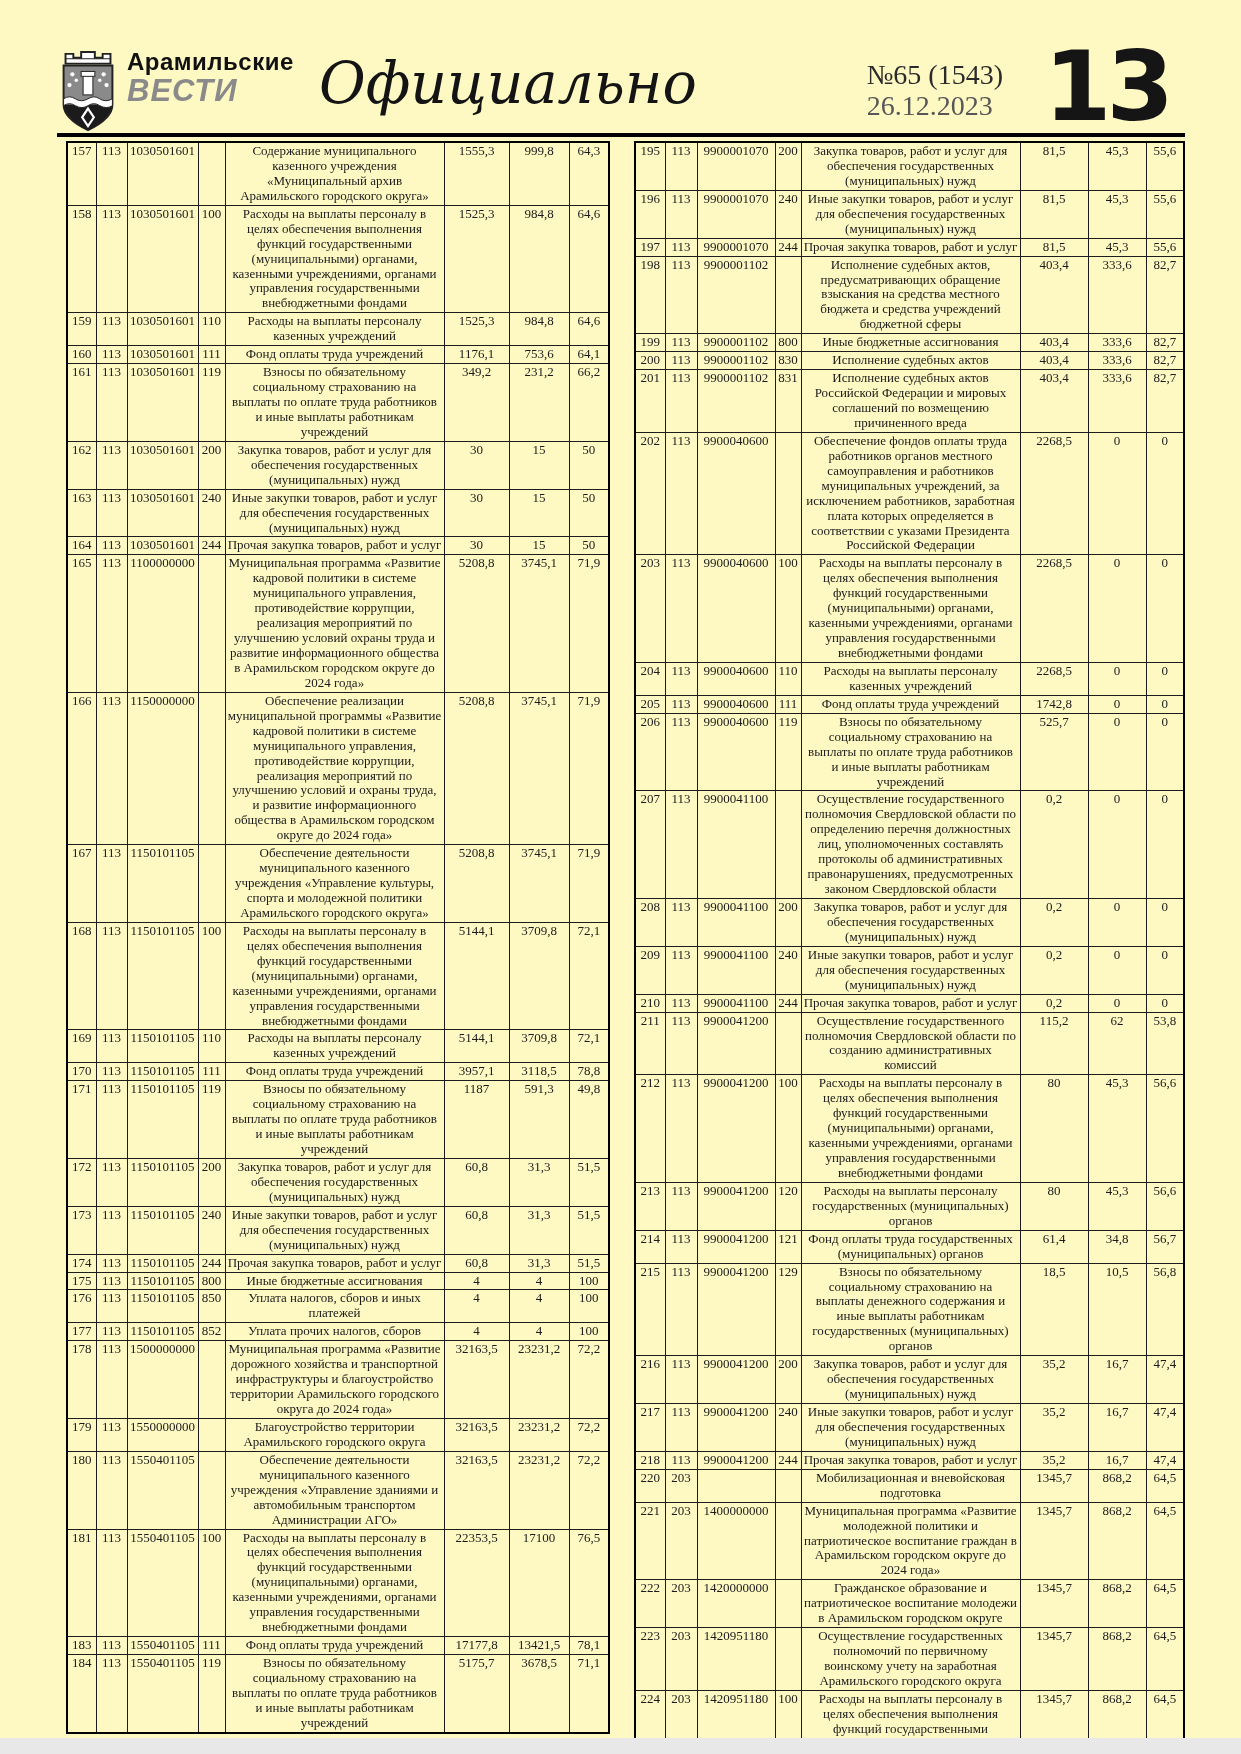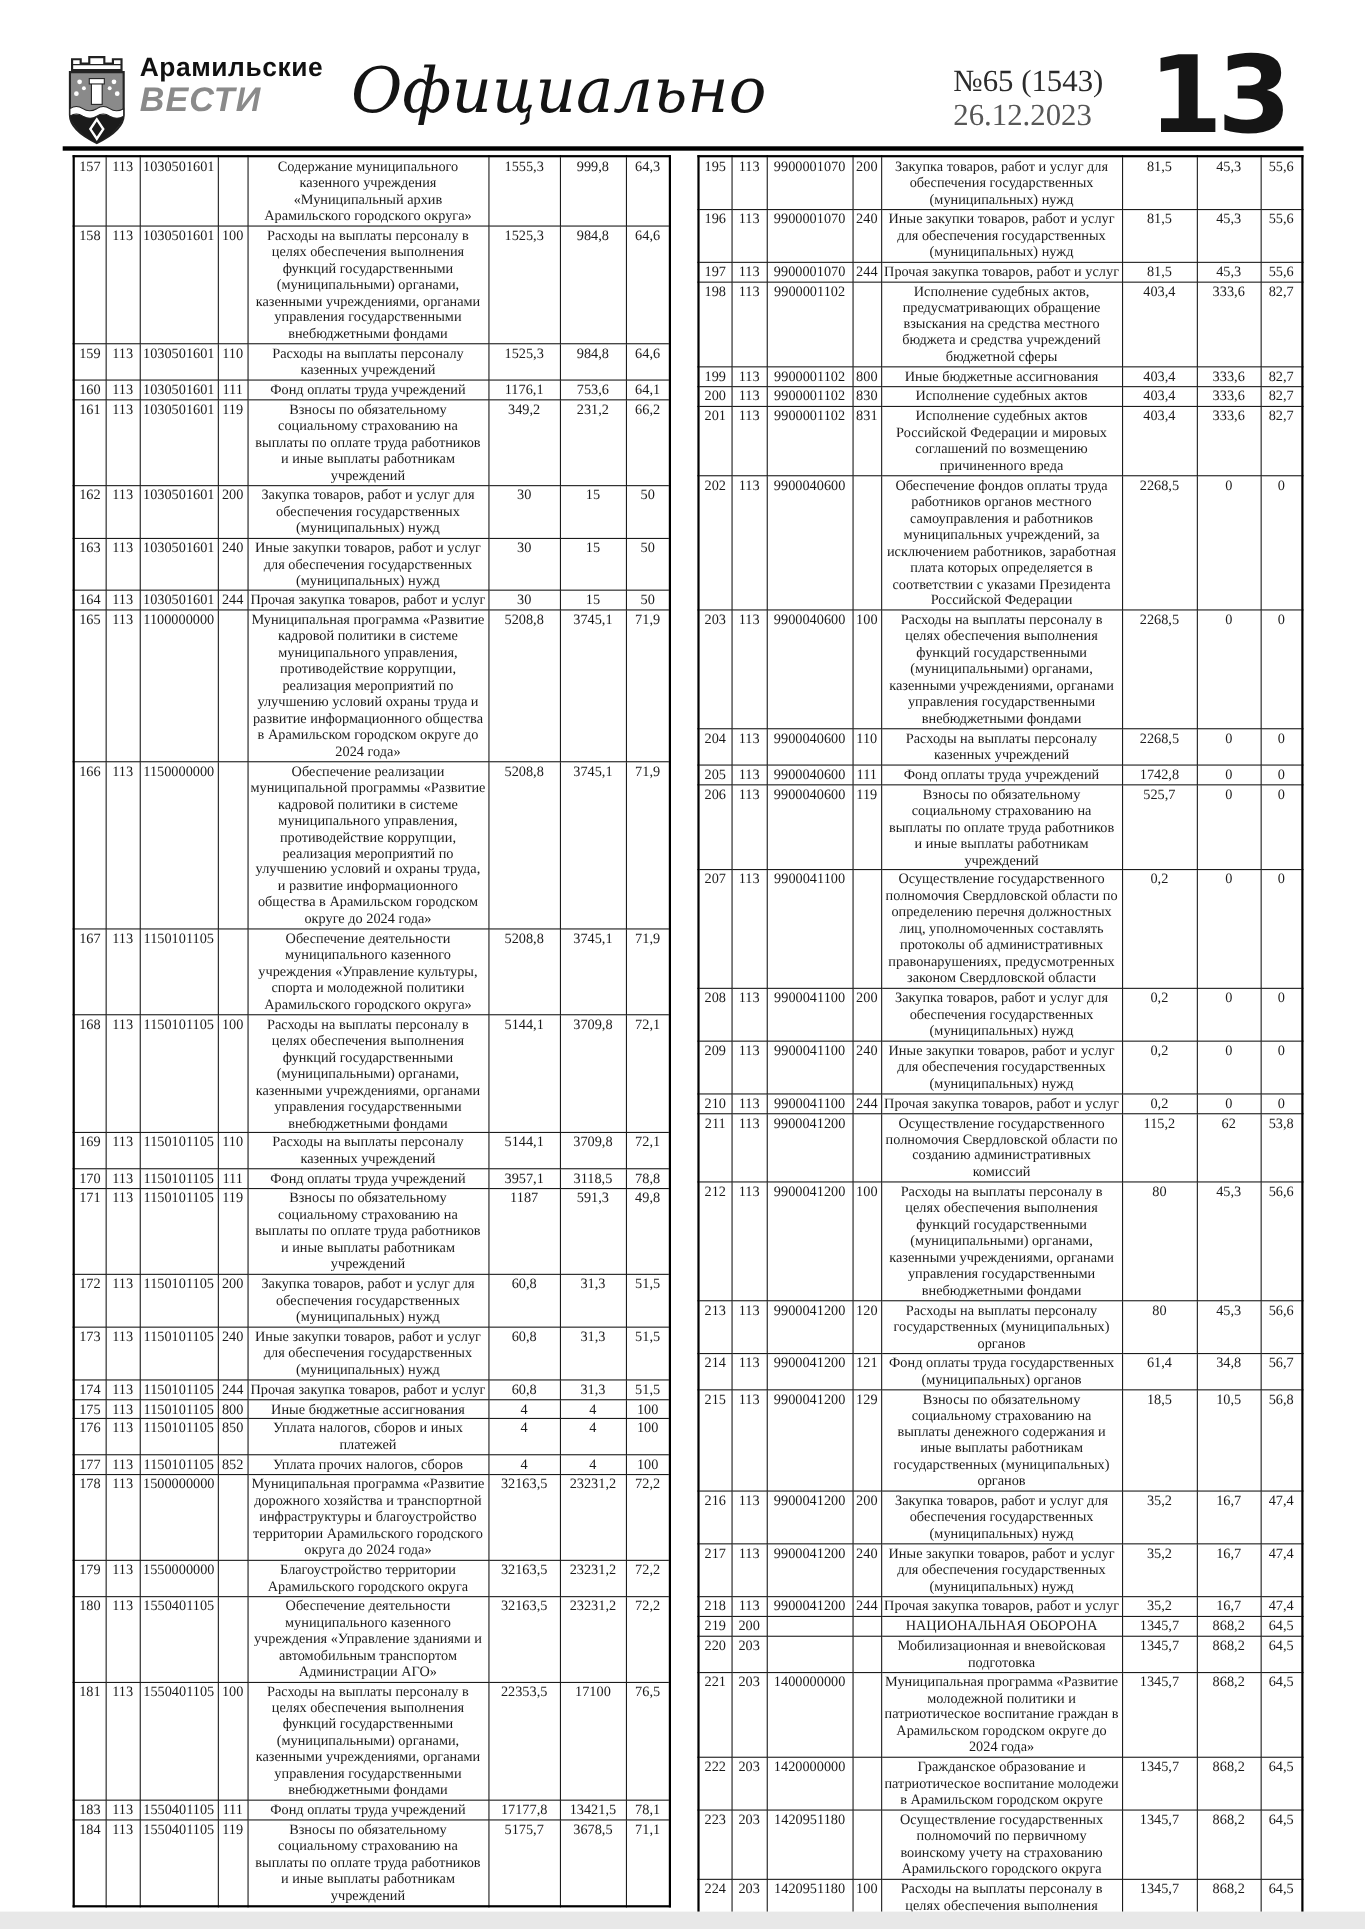--- a/index.html
+++ b/index.html
@@ -1,16 +1,16 @@
 <!DOCTYPE html>
 <html lang="ru"><head>
 <meta charset="utf-8">
 <style>
   html,body{margin:0;padding:0;background:#e8e8e8;}
-  .page{position:relative;width:1241px;height:1738px;background:#ffffff;margin:0 auto;
+  .page{position:relative;width:1241px;height:1738px;background:#fef9c3;margin:0 auto;
         font-family:"Liberation Serif",serif;color:#1a1a1a;overflow:hidden;}
   
   .masthead{position:absolute;left:57px;top:46px;width:1128px;height:88px;}
   .logo{position:absolute;left:0;top:2px;width:62px;height:84px;}
   .brand{position:absolute;left:70px;top:4px;width:200px;font-family:"Liberation Sans",sans-serif;}
   .brand-top{font-size:24px;font-weight:bold;color:#111;letter-spacing:.5px;line-height:1;}
   .brand-bottom{font-size:31px;font-weight:bold;font-style:italic;color:#8a8a8a;
                 line-height:.95;letter-spacing:1px;margin-top:2px;}
   .section-title{position:absolute;left:262px;top:-2px;width:360px;
                  font-family:"DejaVu Serif",serif;font-style:italic;font-size:57px;
@@ -621,30 +621,20 @@
             <td class="c-n">218</td>
             <td class="c-a">113</td>
             <td class="c-code">9900041200</td>
             <td class="c-sub">244</td>
             <td class="c-name">Прочая закупка товаров, работ и услуг</td>
             <td class="c-v1">35,2</td>
             <td class="c-v2">16,7</td>
             <td class="c-pct">47,4</td>
           </tr>
           <tr>
-            <td class="c-n">219</td>
-            <td class="c-a">200</td>
-            <td class="c-code"></td>
-            <td class="c-sub"></td>
-            <td class="c-name">НАЦИОНАЛЬНАЯ ОБОРОНА</td>
-            <td class="c-v1">1345,7</td>
-            <td class="c-v2">868,2</td>
-            <td class="c-pct">64,5</td>
-          </tr>
-          <tr>
             <td class="c-n">220</td>
             <td class="c-a">203</td>
             <td class="c-code"></td>
             <td class="c-sub"></td>
             <td class="c-name">Мобилизационная и вневойсковая подготовка</td>
             <td class="c-v1">1345,7</td>
             <td class="c-v2">868,2</td>
             <td class="c-pct">64,5</td>
           </tr>
           <tr>
@@ -665,21 +655,21 @@
             <td class="c-name">Гражданское образование и патриотическое воспитание молодежи в Арамильском городском округе</td>
             <td class="c-v1">1345,7</td>
             <td class="c-v2">868,2</td>
             <td class="c-pct">64,5</td>
           </tr>
           <tr>
             <td class="c-n">223</td>
             <td class="c-a">203</td>
             <td class="c-code">1420951180</td>
             <td class="c-sub"></td>
-            <td class="c-name">Осуществление государственных полномочий по первичному воинскому учету на страхованию Арамильского городского округа</td>
+            <td class="c-name">Осуществление государственных полномочий по первичному воинскому учету на заработная Арамильского городского округа</td>
             <td class="c-v1">1345,7</td>
             <td class="c-v2">868,2</td>
             <td class="c-pct">64,5</td>
           </tr>
           <tr>
             <td class="c-n">224</td>
             <td class="c-a">203</td>
             <td class="c-code">1420951180</td>
             <td class="c-sub">100</td>
             <td class="c-name">Расходы на выплаты персоналу в целях обеспечения выполнения функций государственными (муниципальными) органами, казенными учреждениями, органами управления государственными внебюджетными фондами</td>

